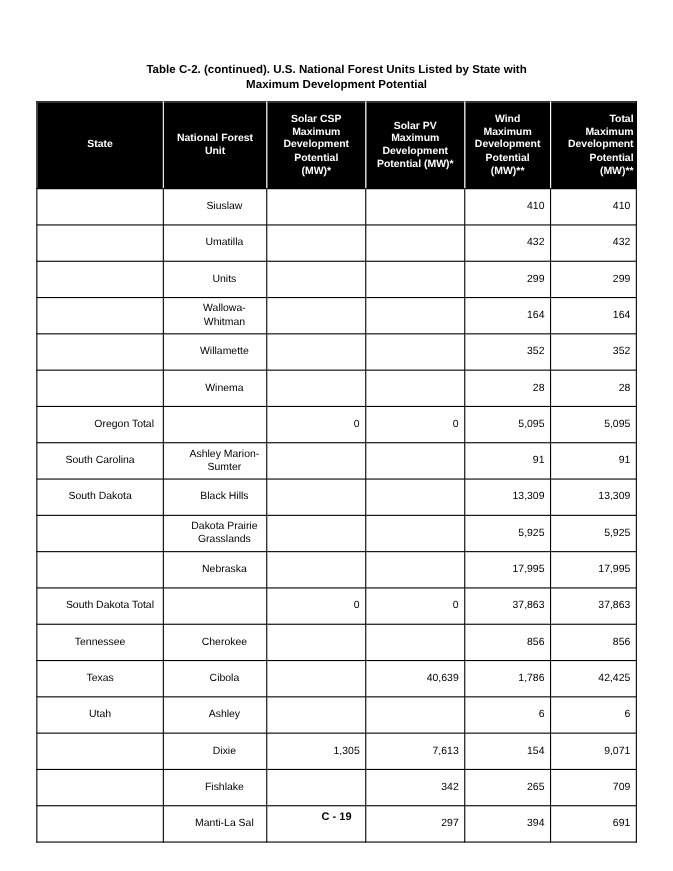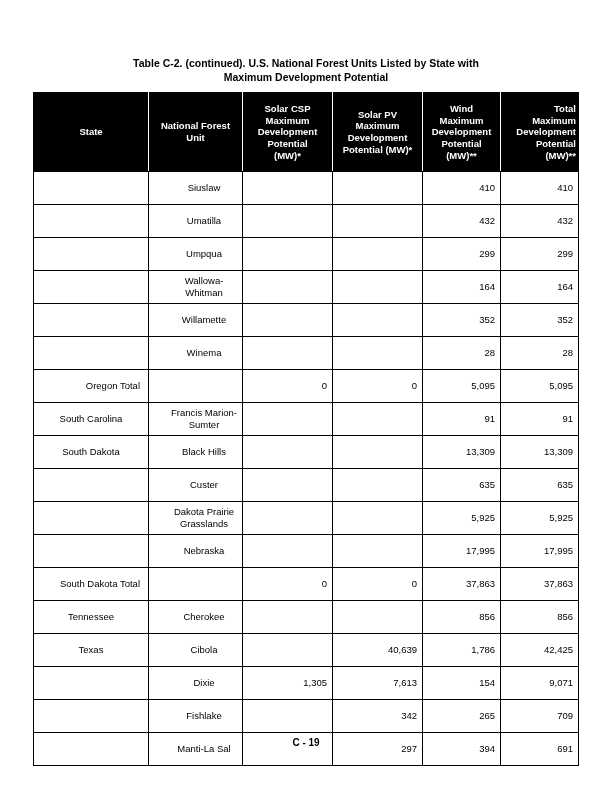--- a/index.html
+++ b/index.html
@@ -133,21 +133,21 @@
         <tr>
           <td class="state-cell"></td>
           <td class="unit-cell">Umatilla</td>
           <td class="num-cell"></td>
           <td class="num-cell"></td>
           <td class="num-cell">432</td>
           <td class="num-cell">432</td>
         </tr>
         <tr>
           <td class="state-cell"></td>
-          <td class="unit-cell">Umpqua</td>
+          <td class="unit-cell">Units</td>
           <td class="num-cell"></td>
           <td class="num-cell"></td>
           <td class="num-cell">299</td>
           <td class="num-cell">299</td>
         </tr>
         <tr>
           <td class="state-cell"></td>
           <td class="unit-cell">Wallowa-Whitman</td>
           <td class="num-cell"></td>
           <td class="num-cell"></td>
@@ -173,41 +173,33 @@
         <tr class="total-row">
           <td class="state-cell">Oregon Total</td>
           <td class="unit-cell"></td>
           <td class="num-cell">0</td>
           <td class="num-cell">0</td>
           <td class="num-cell">5,095</td>
           <td class="num-cell">5,095</td>
         </tr>
         <tr>
           <td class="state-cell">South Carolina</td>
-          <td class="unit-cell">Francis Marion-Sumter</td>
+          <td class="unit-cell">Ashley Marion-Sumter</td>
           <td class="num-cell"></td>
           <td class="num-cell"></td>
           <td class="num-cell">91</td>
           <td class="num-cell">91</td>
         </tr>
         <tr>
           <td class="state-cell">South Dakota</td>
           <td class="unit-cell">Black Hills</td>
           <td class="num-cell"></td>
           <td class="num-cell"></td>
           <td class="num-cell">13,309</td>
           <td class="num-cell">13,309</td>
-        </tr>
-        <tr>
-          <td class="state-cell"></td>
-          <td class="unit-cell">Custer</td>
-          <td class="num-cell"></td>
-          <td class="num-cell"></td>
-          <td class="num-cell">635</td>
-          <td class="num-cell">635</td>
         </tr>
         <tr>
           <td class="state-cell"></td>
           <td class="unit-cell">Dakota Prairie Grasslands</td>
           <td class="num-cell"></td>
           <td class="num-cell"></td>
           <td class="num-cell">5,925</td>
           <td class="num-cell">5,925</td>
         </tr>
         <tr>
@@ -234,20 +226,28 @@
           <td class="num-cell">856</td>
           <td class="num-cell">856</td>
         </tr>
         <tr>
           <td class="state-cell">Texas</td>
           <td class="unit-cell">Cibola</td>
           <td class="num-cell"></td>
           <td class="num-cell">40,639</td>
           <td class="num-cell">1,786</td>
           <td class="num-cell">42,425</td>
+        </tr>
+        <tr>
+          <td class="state-cell">Utah</td>
+          <td class="unit-cell">Ashley</td>
+          <td class="num-cell"></td>
+          <td class="num-cell"></td>
+          <td class="num-cell">6</td>
+          <td class="num-cell">6</td>
         </tr>
         <tr>
           <td class="state-cell"></td>
           <td class="unit-cell">Dixie</td>
           <td class="num-cell">1,305</td>
           <td class="num-cell">7,613</td>
           <td class="num-cell">154</td>
           <td class="num-cell">9,071</td>
         </tr>
         <tr>

